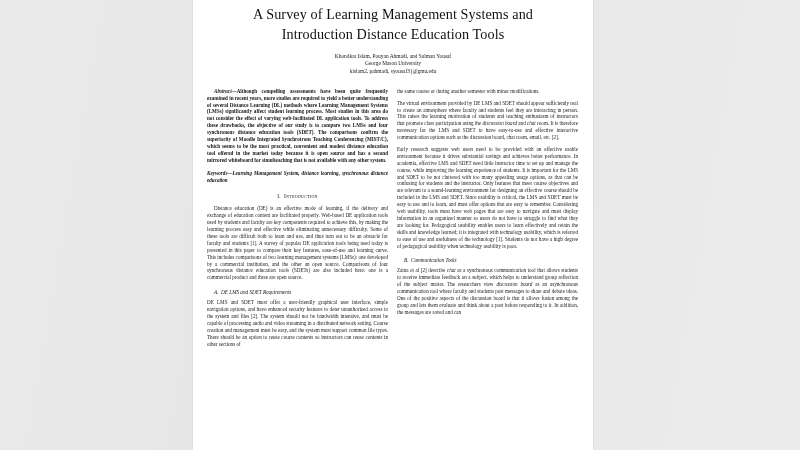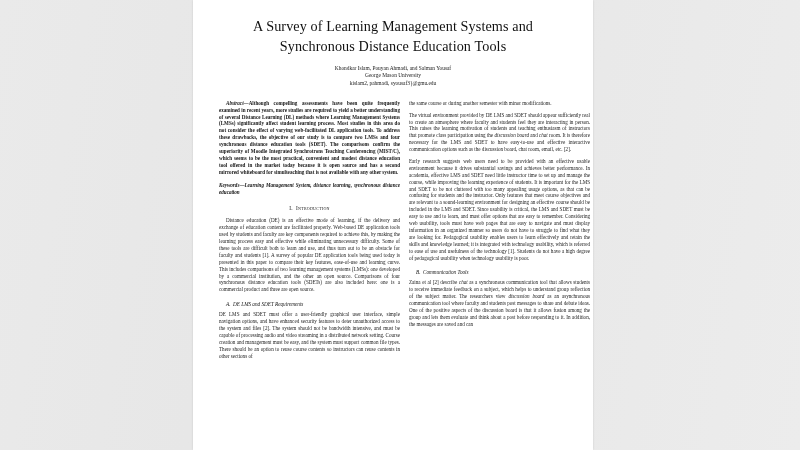--- a/index.html
+++ b/index.html
@@ -21,21 +21,21 @@
   }
   .page {
     position: absolute;
     left: 193px;
     top: 0;
     width: 400px;
     height: 450px;
     background: #ffffff;
     box-shadow: 0 0 2px rgba(0,0,0,0.12);
     overflow: hidden;
-    padding: 12px;
+    padding: 0;
     box-sizing: border-box;
   }
   .page-inner {
     padding: 4px 14px 0 14px;
   }
   .title {
     text-align: center;
     font-size: 14.2px;
     line-height: 1.26;
     color: #111;
@@ -116,21 +116,21 @@
 </style>
 </head>
 <body>
 
 <div class="viewer">
   <div class="page">
     <div class="page-inner">
 
       <div>
         <div class="title">A Survey of Learning Management Systems and</div>
-        <div class="title">Synchronous Distance Education Tools</div>
+        <div class="title">Introduction Distance Education Tools</div>
       </div>
 
       <div class="authors">
         <div>Khondkar Islam, Pouyan Ahmadi, and Salman Yousaf</div>
         <div>George Mason University</div>
         <div>kislam2, pahmadi, syousaf3}@gmu.edu</div>
       </div>
 
       <div class="columns">
 

